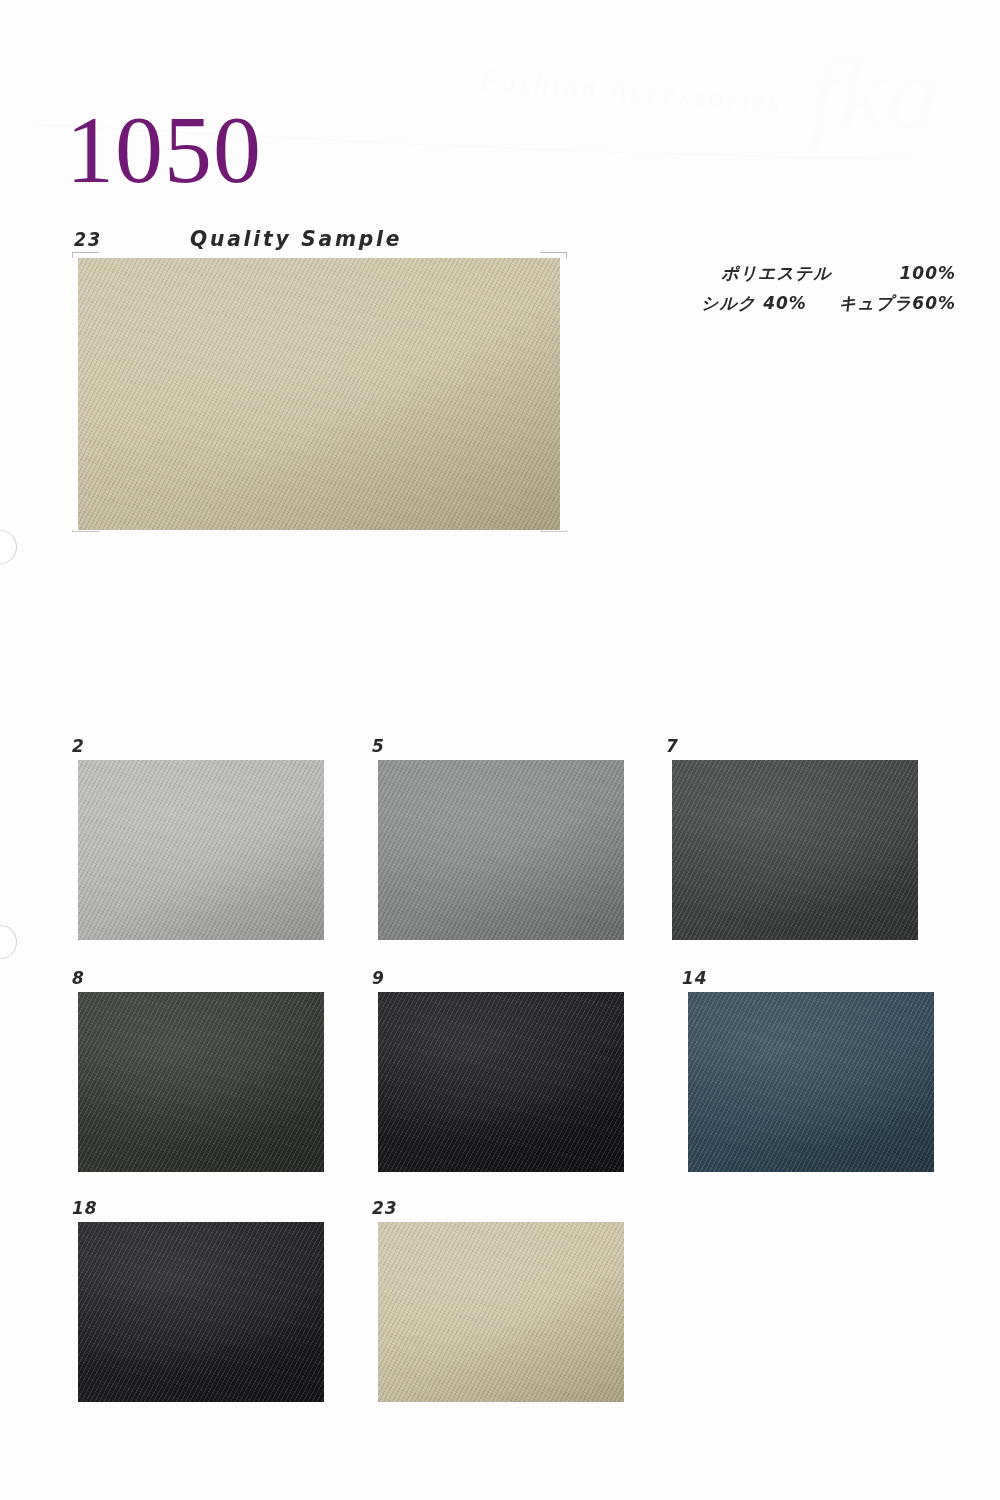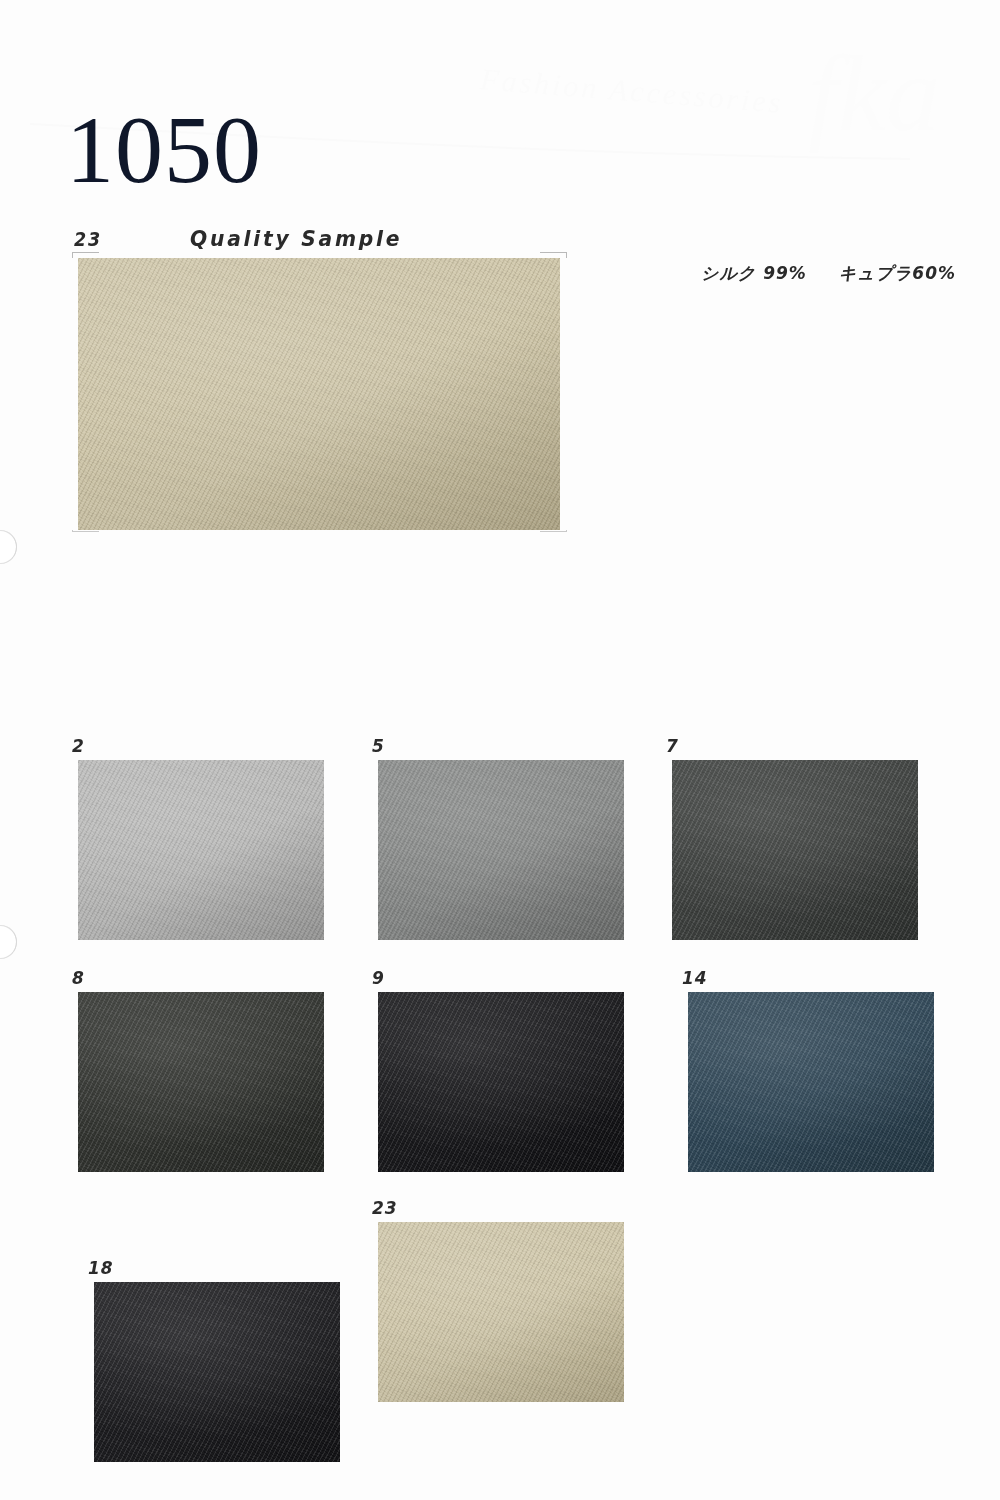--- a/index.html
+++ b/index.html
@@ -68,21 +68,21 @@
     width: 1000px;
   }
 
   #design-number {
     position: absolute;
     left: 66px;
     top: 102px;
     font-family: "Liberation Serif", serif;
     font-size: 96px;
     line-height: 1;
-    color: #0f172a;
+    color: #701a75;
     letter-spacing: 1px;
   }
 
   
   .techno {
     font-family: "DejaVu Sans", sans-serif;
     font-weight: bold;
     font-style: italic;
     letter-spacing: 2px;
     color: #2a2a2a;
@@ -275,21 +275,26 @@
   <div class="binder-hole" style="top:925px;"></div>
 
   <div id="header">
     <div id="design-number">1050</div>
     <div id="main-color-code" class="techno">23</div>
     <div id="quality-sample-label" class="techno">Quality Sample</div>
   </div>
 
   <div id="spec-block">
     <div class="spec-line">
-      <span>シルク 99%</span>
+      <span class="spec-name">ポリエステル</span>
+      <span class="spec-gap-wide"></span>
+      <span>100%</span>
+    </div>
+    <div class="spec-line">
+      <span>シルク 40%</span>
       <span class="spec-gap"></span>
       <span>キュプラ60%</span>
     </div>
   </div>
 
   <div class="corner-tick tl" style="left:72px; top:252px;"></div>
   <div class="corner-tick tr" style="left:540px; top:252px;"></div>
   <div class="corner-tick bl" style="left:72px; top:505px;"></div>
   <div class="corner-tick br" style="left:540px; top:505px;"></div>
 
@@ -362,21 +367,21 @@
         <div class="cell-code">14</div>
         <div class="swatch" style="width: 258px; height: 180px;">
           <div class="cloth" style="background: linear-gradient(150deg, rgb(46, 70, 86) 0%, rgb(46, 70, 86) 55%, rgb(34, 54, 67) 100%);">
             <div class="weave"></div>
             <div class="sheen"></div>
           </div>
           <div class="edge-v left"></div>
           <div class="edge-v right"></div>
         </div>
       </div>
-      <div class="grid-cell" style="left: 66px; top: 1258px; width: 270px; height: 210px; margin-left: 16px;">
+      <div class="grid-cell" style="left: 66px; top: 1198px; width: 270px; height: 210px;">
         <div class="cell-code">18</div>
         <div class="swatch" style="width: 258px; height: 180px;">
           <div class="cloth" style="background: linear-gradient(150deg, rgb(27, 27, 30) 0%, rgb(27, 27, 30) 55%, rgb(16, 16, 19) 100%);">
             <div class="weave"></div>
             <div class="sheen"></div>
           </div>
           <div class="edge-v left"></div>
           <div class="edge-v right"></div>
         </div>
       </div>

